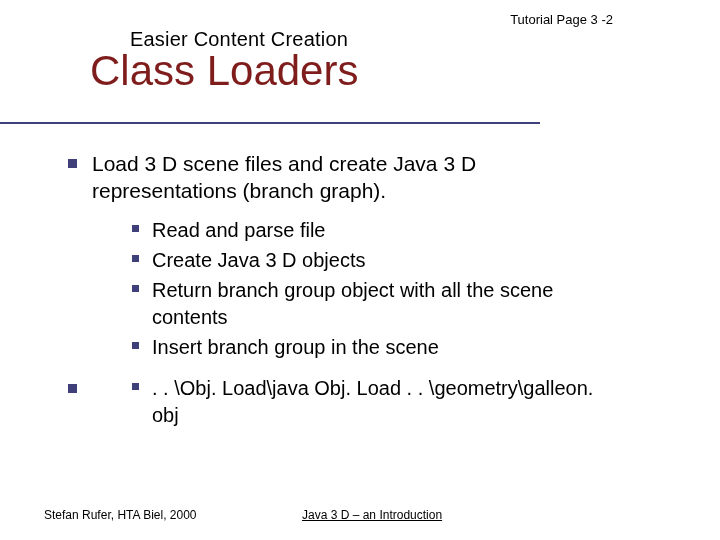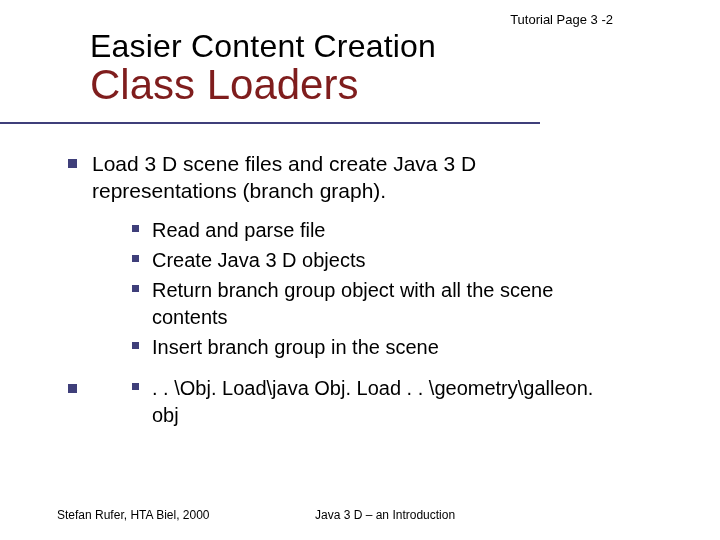--- a/index.html
+++ b/index.html
@@ -24,24 +24,25 @@
     font-size: 13px;
     color: #000;
   }
   .header {
     position: absolute;
     top: 28px;
     left: 90px;
     right: 20px;
   }
   .subtitle {
-    font-size: 32px;
+    font-size: 20px;
     color: #000;
     font-weight: 400;
     letter-spacing: 0.2px;
+    margin-left: 40px;
   }
   .title {
     font-size: 42px;
     color: #7f1d1d;
     font-weight: 400;
     line-height: 1.05;
     margin-top: -2px;
   }
   .rule {
     position: absolute;
@@ -99,28 +100,28 @@
     height: 7px;
     background: #3f3f7a;
   }
   .footer {
     position: absolute;
     bottom: 18px;
     left: 44px;
     right: 20px;
     font-size: 12px;
     color: #000;
-    margin-left: 13px;
   }
   .footer-author {
     display: inline-block;
   }
   .footer-title {
     position: absolute;
     left: 258px;
+    text-decoration: underline;
   }
 </style>
 </head>
 <body>
 
 <div class="slide">
 
   <div class="page-label">Tutorial Page 3 -2</div>
 
   <div class="header">

